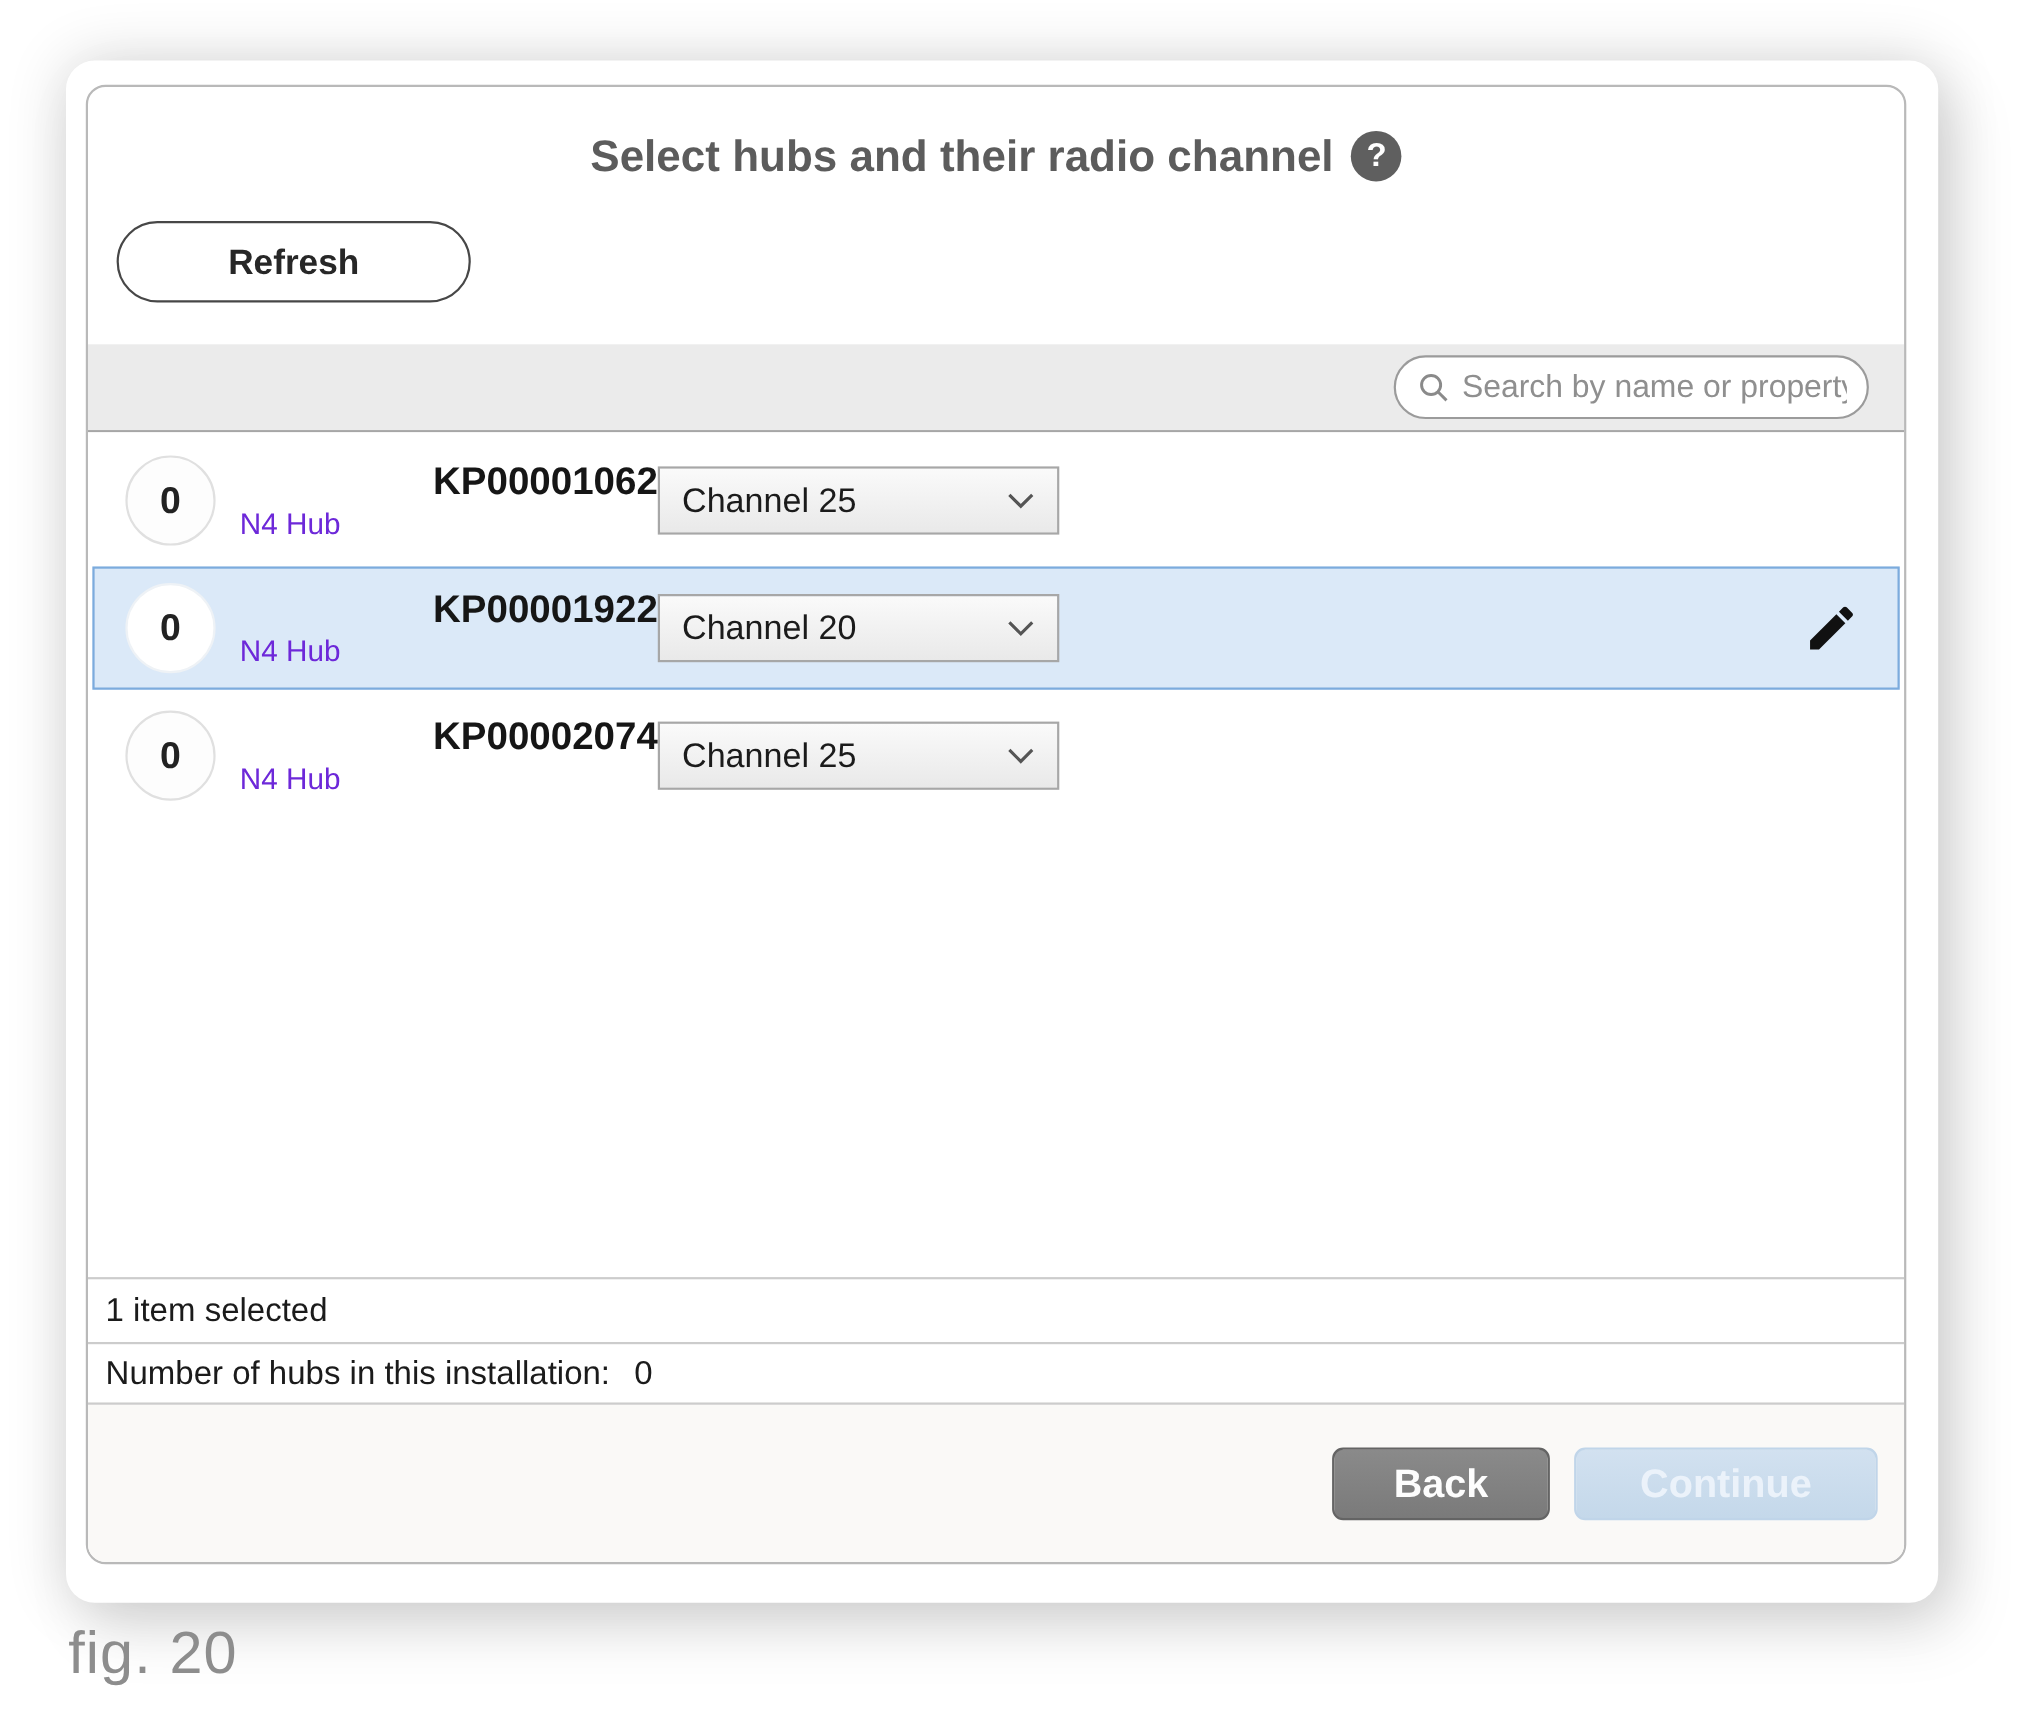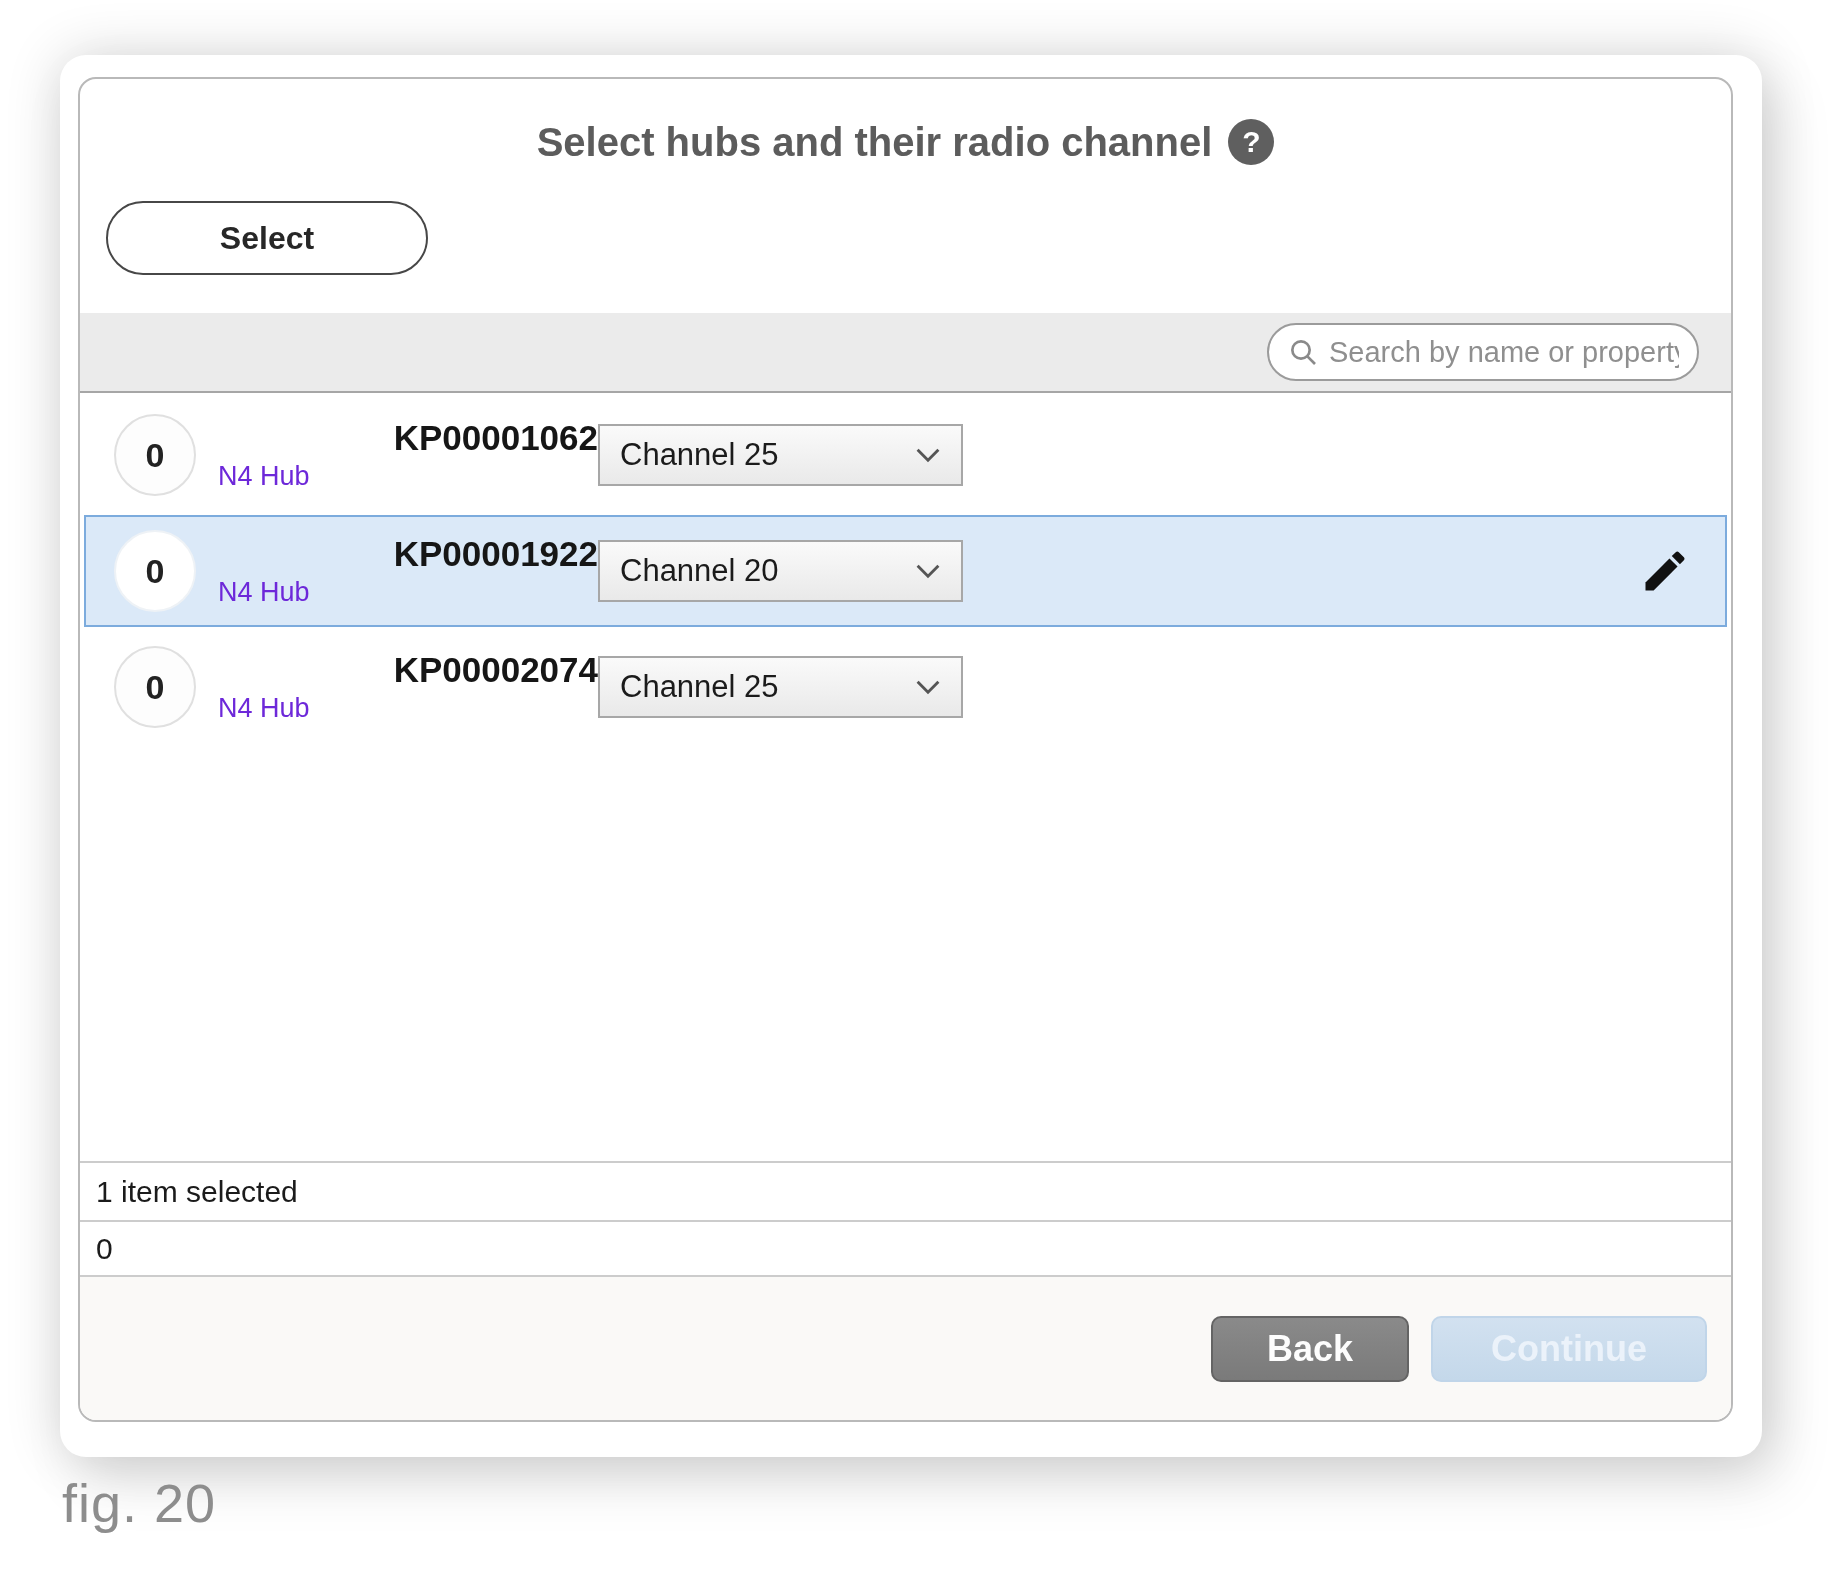--- a/index.html
+++ b/index.html
@@ -134,21 +134,21 @@
     <div class="dialog">
 
 
       <div class="heading-row">
         <span class="heading-text">Select hubs and their radio channel</span>
         <span class="help-badge">?</span>
       </div>
 
       <div class="actions-row">
         <div class="pill white">
-          <span>Select</span>
+          <span>Refresh</span>
         </div>
       </div>
 
       <div class="toolbar">
         <div class="search-pill">
           <svg width="32" height="32" viewBox="0 0 24 24" fill="none" stroke="#8a8a8a" stroke-width="2">
             <circle cx="10.5" cy="10.5" r="6.5"></circle>
             <line x1="15.3" y1="15.3" x2="21" y2="21"></line>
           </svg>
           <input class="search-input" type="text" placeholder="Search by name or property" style="">
@@ -210,20 +210,21 @@
             </svg>
           </div>
         </div>
 
       </div>
 
       <div class="status-row one">
         <span>1 item selected</span>
       </div>
       <div class="status-row two">
+        <span>Number of hubs in this installation:</span>
         <span>0</span>
       </div>
 
       <div class="footer">
         <div class="btn btn-back">
           <span>Back</span>
         </div>
         <div class="btn btn-continue">
           <span>Continue</span>
         </div>

